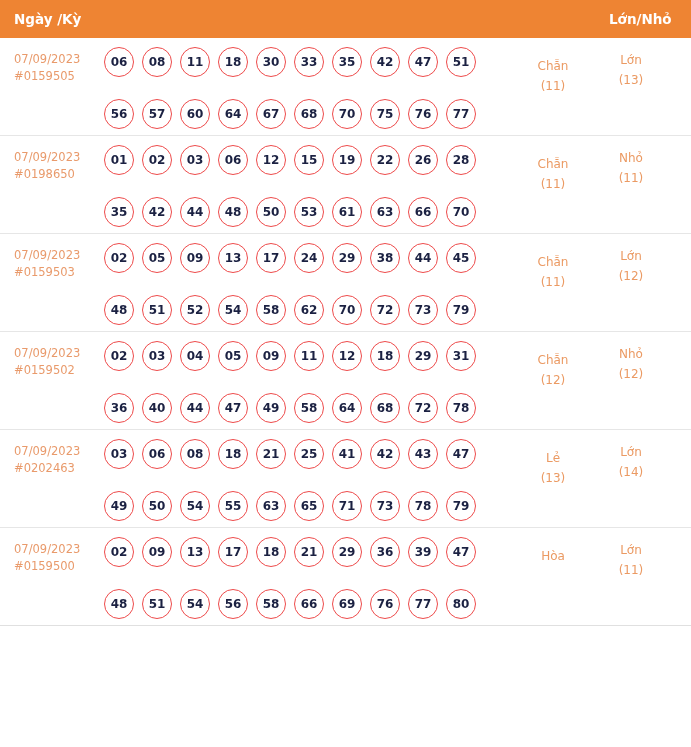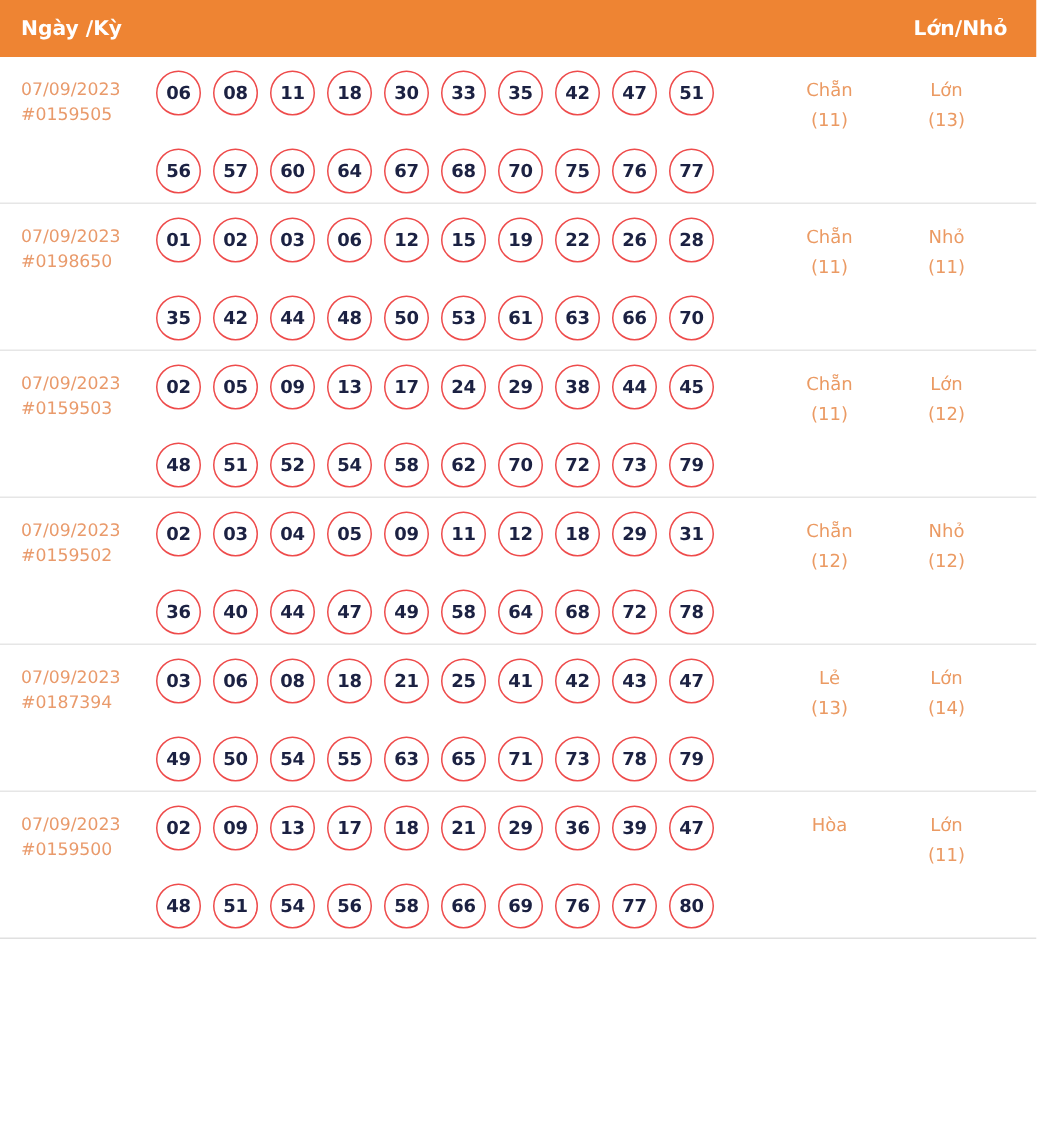--- a/index.html
+++ b/index.html
@@ -94,21 +94,21 @@
   .cell-parity,
   .cell-size {
     position: absolute;
     top: 12px;
     color: #eb9a63;
     font-size: 12px;
     line-height: 20px;
     text-align: center;
     white-space: nowrap;
   }
-  .cell-parity { left: 518px; width: 70px; }
+  .cell-parity { left: 518px; width: 70px; margin-top: 6px; }
   .cell-size   { left: 596px; width: 70px; }
   .cell-parity .val, .cell-size .val { display: block; }
   .cell-parity .cnt, .cell-size .cnt { display: block; }
 </style>
 </head>
 <body>
 
 <div class="results-table">
 
   <div class="table-header">
@@ -273,21 +273,21 @@
           <span class="cnt">(12)</span>
         </div>
         <div class="cell-size">
           <span class="val">Nhỏ</span>
           <span class="cnt">(12)</span>
         </div>
       </div>
       <div class="row">
         <div class="cell-date">
           <span class="date-line">07/09/2023</span>
-          <span class="code-line">#0187394</span>
+          <span class="code-line">#0202463</span>
         </div>
         <div class="cell-balls">
           <div class="ball-line">
             <div class="ball">03</div>
             <div class="ball">06</div>
             <div class="ball">08</div>
             <div class="ball">18</div>
             <div class="ball">21</div>
             <div class="ball">25</div>
             <div class="ball">41</div>

